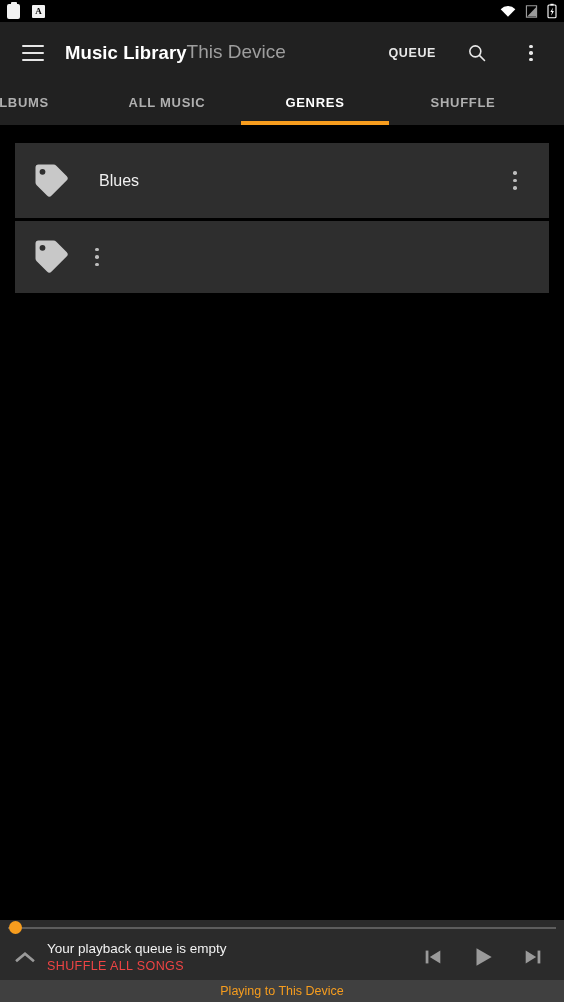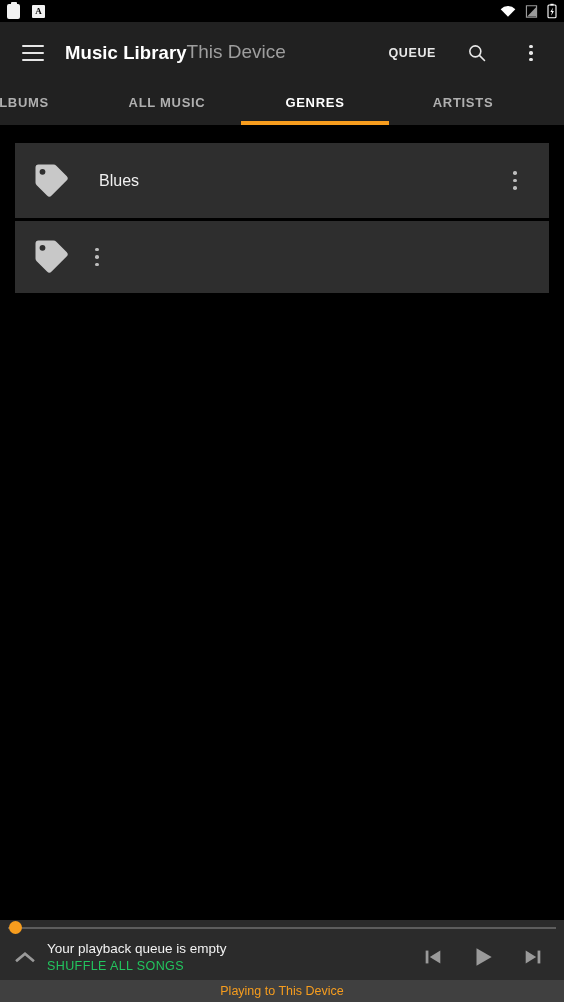--- a/index.html
+++ b/index.html
@@ -246,21 +246,21 @@
   .ic-chevron-up { width: 20px; height: 12px; display: block; }
 
   .player-text { margin-left: 5px; display: flex; flex-direction: column; flex: 1 1 auto; overflow: hidden; }
   .player-line1 {
     color: #f2f2f2;
     font-size: 13.5px;
     line-height: 17px;
     white-space: nowrap;
   }
   .player-line2 {
-    color: #22c55e;
+    color: #ef4444;
     font-size: 12.5px;
     line-height: 16px;
     letter-spacing: 0.4px;
     white-space: nowrap;
     margin-top: 1px;
   }
   .transport { display: flex; align-items: center; gap: 12px; flex: 0 0 auto; }
   .tbtn {
     width: 38px; height: 38px;
     display: flex; align-items: center; justify-content: center;
@@ -339,21 +339,21 @@
         </div>
       </div>
     </div>
   </div>
 
   <div class="tab-bar">
     <div class="tab-strip">
       <div class="tab">ALBUMS</div>
       <div class="tab">ALL MUSIC</div>
       <div class="tab active">GENRES</div>
-      <div class="tab">ARTISTS</div>
+      <div class="tab">SHUFFLE</div>
       <div class="tab">PLAYLISTS</div>
     </div>
   </div>
 
   <div class="content">
     <div class="list-card">
 
       <div class="list-row">
         <svg class="ic-tag" viewBox="0 0 40 40">
           <path d="M4.5 6.5 A3 3 0 0 1 7.5 3.5 L22.5 3.5 A4 4 0 0 1 25.3 4.7 L35.6 15 A3.2 3.2 0 0 1 35.6 19.6 L20.6 34.6 A3.2 3.2 0 0 1 16 34.6 L5.7 24.3 A4 4 0 0 1 4.5 21.5 Z" fill="#c8c8c8"></path>

